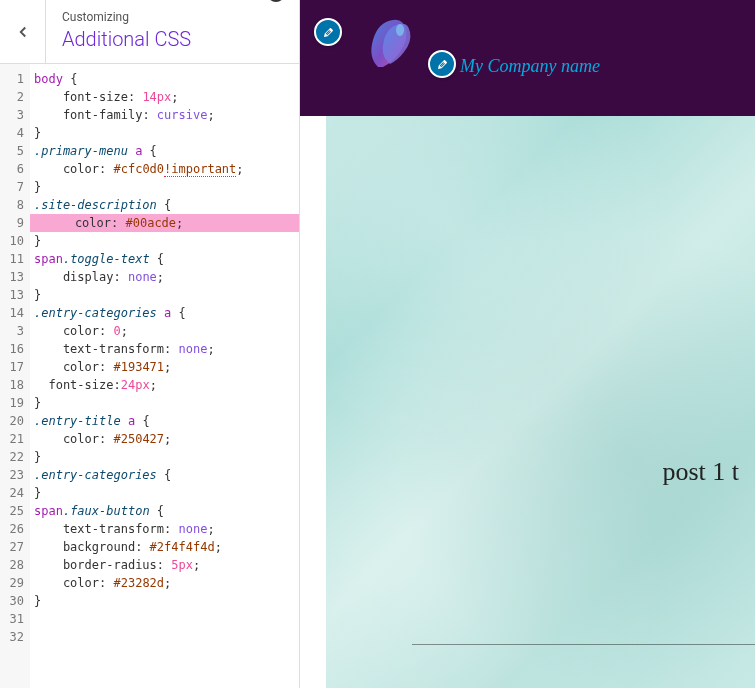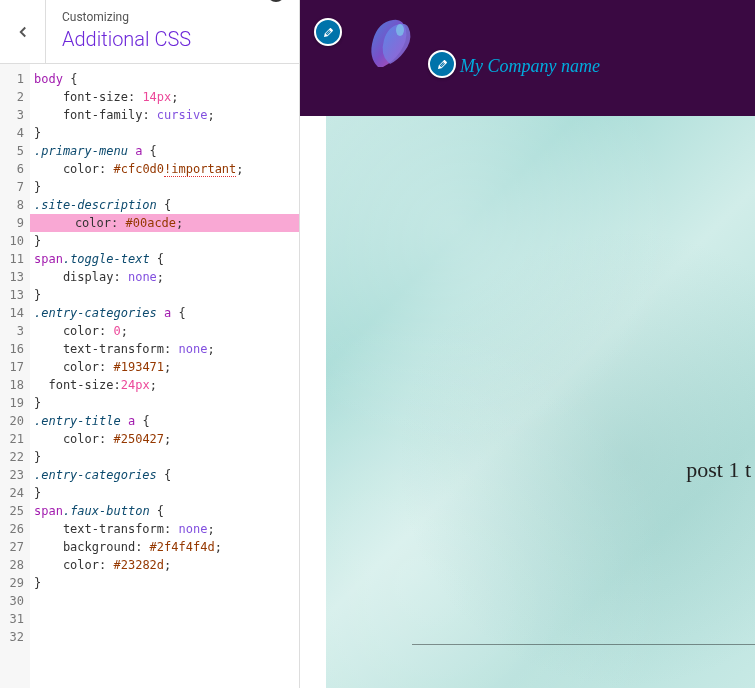--- a/index.html
+++ b/index.html
@@ -42,21 +42,21 @@
     
     .logo { position: absolute; left: 58px; top: 12px; width: 60px; height: 70px; }
     .logo svg { width: 60px; height: 70px; }
     
     .site-name { position: absolute; left: 160px; top: 56px; color: #00acde; font-family: cursive; font-size: 18px; font-style: italic; }
     
     .preview-body { position: absolute; top: 116px; left: 26px; right: 0; bottom: 0; background: linear-gradient(135deg, #c3e7e3 0%, #a8dcd7 25%, #d1ede9 50%, #b5e0db 75%, #c7e9e5 100%); }
     .preview-body::before { content: ""; position: absolute; inset: 0; background: radial-gradient(circle at 30% 20%, rgba(255,255,255,0.3) 0%, transparent 40%), radial-gradient(circle at 70% 60%, rgba(120,180,175,0.25) 0%, transparent 50%), radial-gradient(circle at 20% 80%, rgba(255,255,255,0.25) 0%, transparent 45%); }
     .preview-gap { position: absolute; top: 116px; left: 0; width: 26px; bottom: 0; background: #fff; }
     
-    .post-title { position: absolute; right: 4px; top: 341px; color: #222; font-family: Georgia, serif; font-size: 22px; }
+    .post-title { position: absolute; right: 16px; top: 341px; color: #222; font-family: Georgia, serif; font-size: 26px; }
     .post-hr { position: absolute; left: 86px; right: 0; top: 528px; height: 1px; background: rgba(0,0,0,0.4); }
   </style>
 </head>
 <body>
 
 <div class="app">
 
   <div class="panel">
     <div class="panel-header">
       <div class="back-btn">
@@ -129,20 +129,21 @@
           <div class="code-line"><span class="tk-prop">  font-size</span><span class="tk-punc">:</span><span class="tk-num">24px</span><span class="tk-punc">;</span></div>
           <div class="code-line"><span class="tk-punc">}</span></div>
           <div class="code-line"><span class="tk-class">.entry-title</span><span class="tk-tag"> a</span><span class="tk-punc"> {</span></div>
           <div class="code-line"><span class="tk-prop">    color</span><span class="tk-punc">: </span><span class="tk-str">#250427</span><span class="tk-punc">;</span></div>
           <div class="code-line"><span class="tk-punc">}</span></div>
           <div class="code-line"><span class="tk-class">.entry-categories</span><span class="tk-punc"> {</span></div>
           <div class="code-line"><span class="tk-punc">}</span></div>
           <div class="code-line"><span class="tk-tag">span</span><span class="tk-class">.faux-button</span><span class="tk-punc"> {</span></div>
           <div class="code-line"><span class="tk-prop">    text-transform</span><span class="tk-punc">: </span><span class="tk-key">none</span><span class="tk-punc">;</span></div>
           <div class="code-line"><span class="tk-prop">    background</span><span class="tk-punc">: </span><span class="tk-str">#2f4f4f4d</span><span class="tk-punc">;</span></div>
+          <div class="code-line"><span class="tk-prop">    border-radius</span><span class="tk-punc">: </span><span class="tk-num">5px</span><span class="tk-punc">;</span></div>
           <div class="code-line"><span class="tk-prop">    color</span><span class="tk-punc">: </span><span class="tk-str">#23282d</span><span class="tk-punc">;</span></div>
           <div class="code-line"><span class="tk-punc">}</span></div>
         </div>
     </div>
   </div>
 
   <div class="preview">
     <div class="preview-header">
       <div class="edit-badge edit1">
         <svg viewBox="0 0 20 20">

